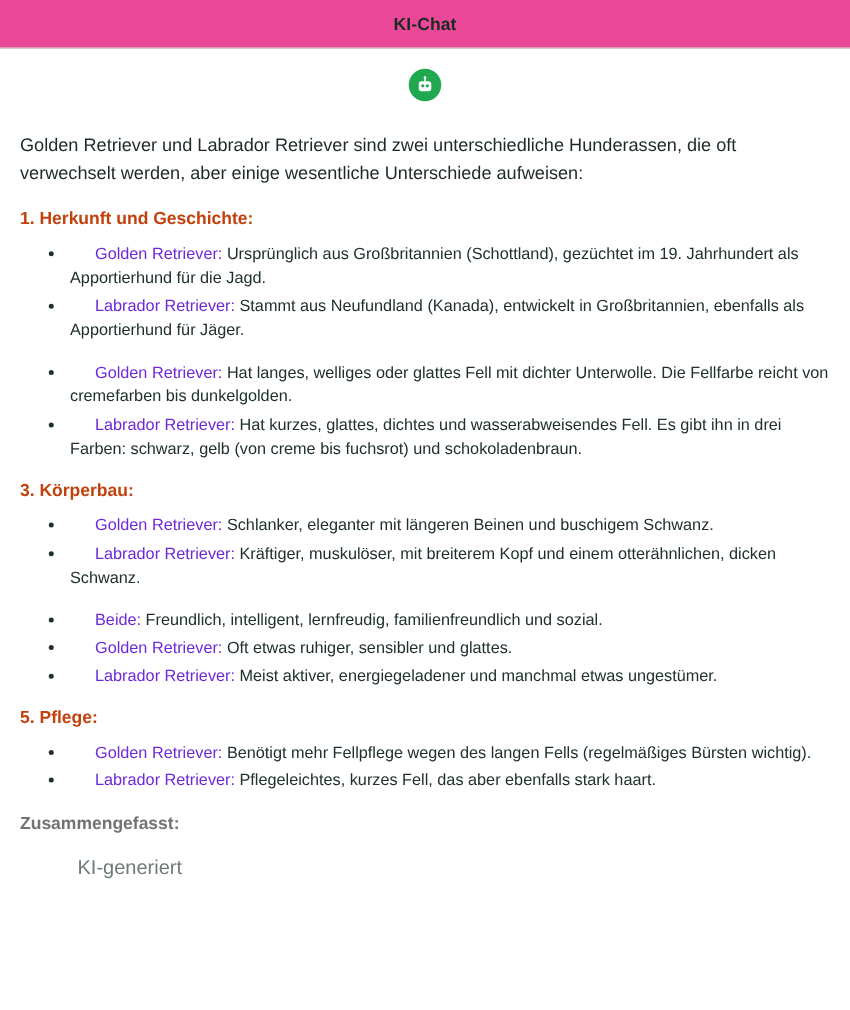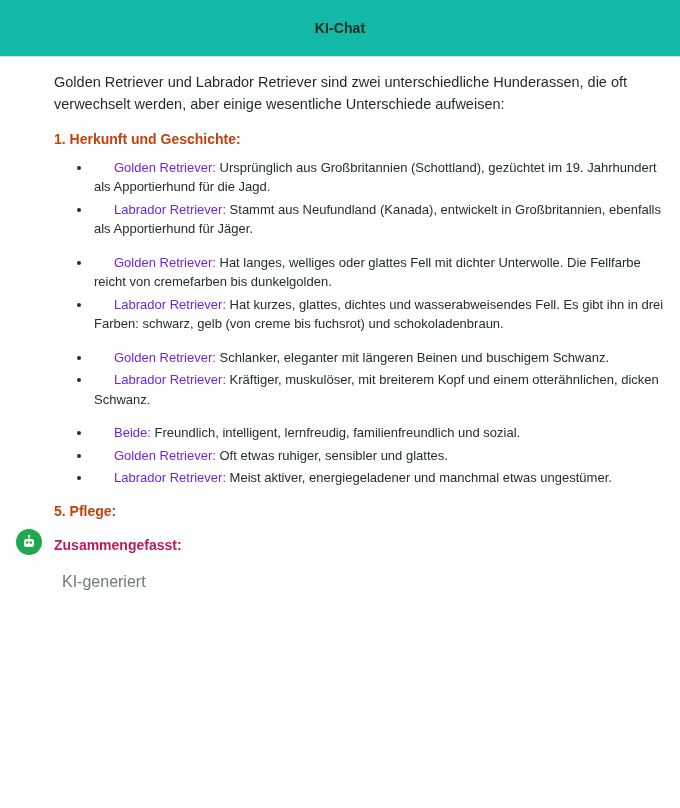--- a/index.html
+++ b/index.html
@@ -10,40 +10,41 @@
     background: #ffffff;
     font-family: "Liberation Sans", sans-serif;
   }
   .window {
     width: 680px;
     min-height: 808px;
     background: #ffffff;
     position: relative;
   }
   .titlebar {
-    height: 57px;
-    background: #14b8a6;
+    height: 39px;
+    background: #ec4899;
     border-bottom: 1px solid #cfe4d2;
     display: flex;
     align-items: center;
     justify-content: center;
   }
   .titlebar-title {
     font-size: 14px;
     font-weight: bold;
     color: #1b2b20;
     letter-spacing: 0.1px;
   }
   .chat-body {
     padding: 14px 16px 8px 16px;
   }
   .message-row {
     display: flex;
-    align-items: flex-end;
-    gap: 12px;
+    align-items: center;
+    gap: 25px;
+    flex-direction: column;
   }
   .avatar {
     width: 26px;
     height: 26px;
     min-width: 26px;
     border-radius: 50%;
     background: #1fa84f;
     display: flex;
     align-items: center;
     justify-content: center;
@@ -84,21 +85,21 @@
     padding-left: 2px;
   }
   ul.bullets li::marker { color: #20302a; }
   .term { font-weight: normal; color: #6d28d9; margin-left: 20px; }
   .summary {
     margin-top: 16px;
   }
   .summary-heading {
     font-size: 14px;
     font-weight: bold;
-    color: #be185d;
+    color: #737373;
     margin: 0 0 2px 0;
   }
   .summary-text {
     font-size: 14.5px;
     line-height: 1.55;
     color: #1d2b23;
     margin: 0;
   }
   .footer {
     padding: 10px 16px 14px 62px;
@@ -143,36 +144,41 @@
         </div>
 
         <div class="section">
           <ul class="bullets">
             <li><span class="term">Golden Retriever:</span><span> Hat langes, welliges oder glattes Fell mit dichter Unterwolle. Die Fellfarbe reicht von cremefarben bis dunkelgolden.</span></li>
             <li><span class="term">Labrador Retriever:</span><span> Hat kurzes, glattes, dichtes und wasserabweisendes Fell. Es gibt ihn in drei Farben: schwarz, gelb (von creme bis fuchsrot) und schokoladenbraun.</span></li>
           </ul>
         </div>
 
         <div class="section">
+          <div class="section-heading">3. Körperbau:</div>
           <ul class="bullets">
             <li><span class="term">Golden Retriever:</span><span> Schlanker, eleganter mit längeren Beinen und buschigem Schwanz.</span></li>
             <li><span class="term">Labrador Retriever:</span><span> Kräftiger, muskulöser, mit breiterem Kopf und einem otterähnlichen, dicken Schwanz.</span></li>
           </ul>
         </div>
 
         <div class="section">
           <ul class="bullets">
             <li><span class="term">Beide:</span><span> Freundlich, intelligent, lernfreudig, familienfreundlich und sozial.</span></li>
             <li><span class="term">Golden Retriever:</span><span> Oft etwas ruhiger, sensibler und glattes.</span></li>
             <li><span class="term">Labrador Retriever:</span><span> Meist aktiver, energiegeladener und manchmal etwas ungestümer.</span></li>
           </ul>
         </div>
 
         <div class="section">
           <div class="section-heading">5. Pflege:</div>
+          <ul class="bullets">
+            <li><span class="term">Golden Retriever:</span><span> Benötigt mehr Fellpflege wegen des langen Fells (regelmäßiges Bürsten wichtig).</span></li>
+            <li><span class="term">Labrador Retriever:</span><span> Pflegeleichtes, kurzes Fell, das aber ebenfalls stark haart.</span></li>
+          </ul>
         </div>
 
         <div class="summary">
           <div class="summary-heading">Zusammengefasst:</div>
         </div>
 
       </div>
     </div>
   </div>
 

